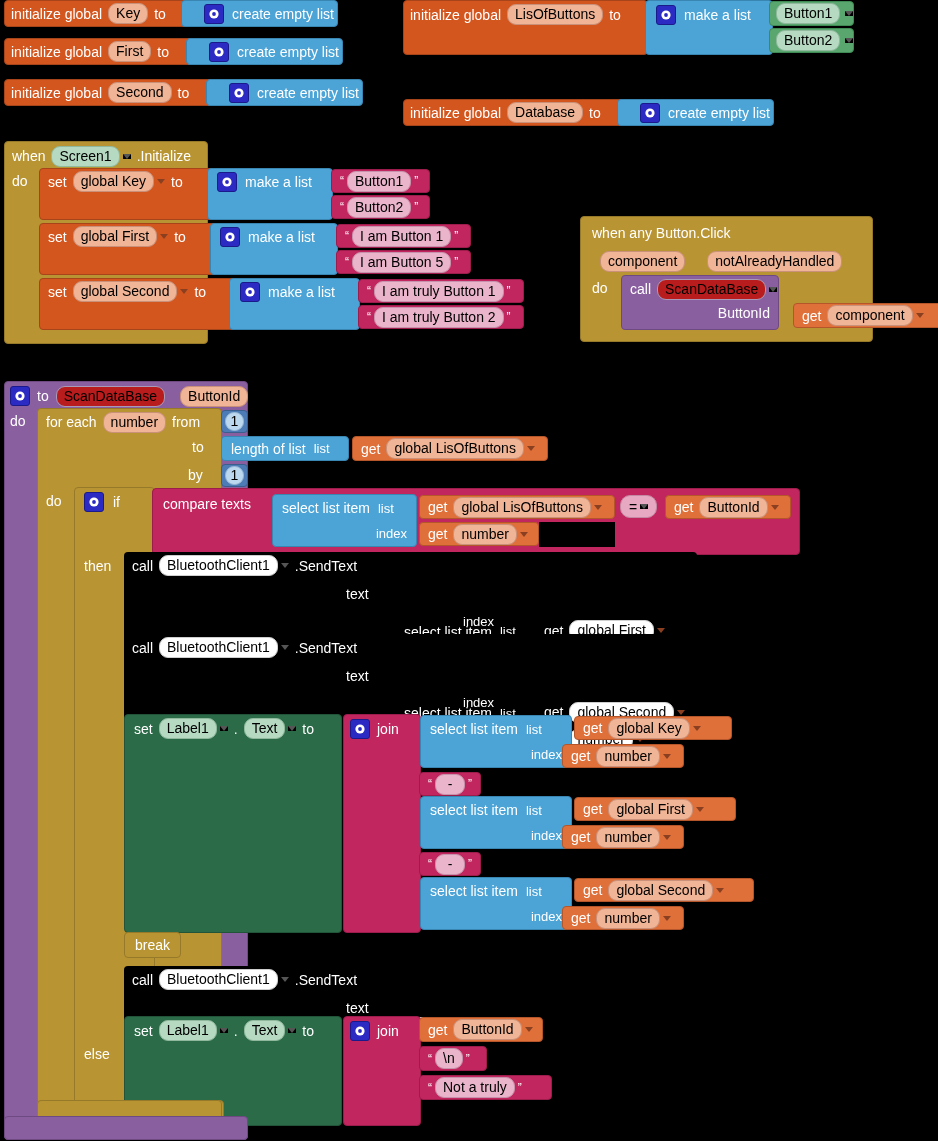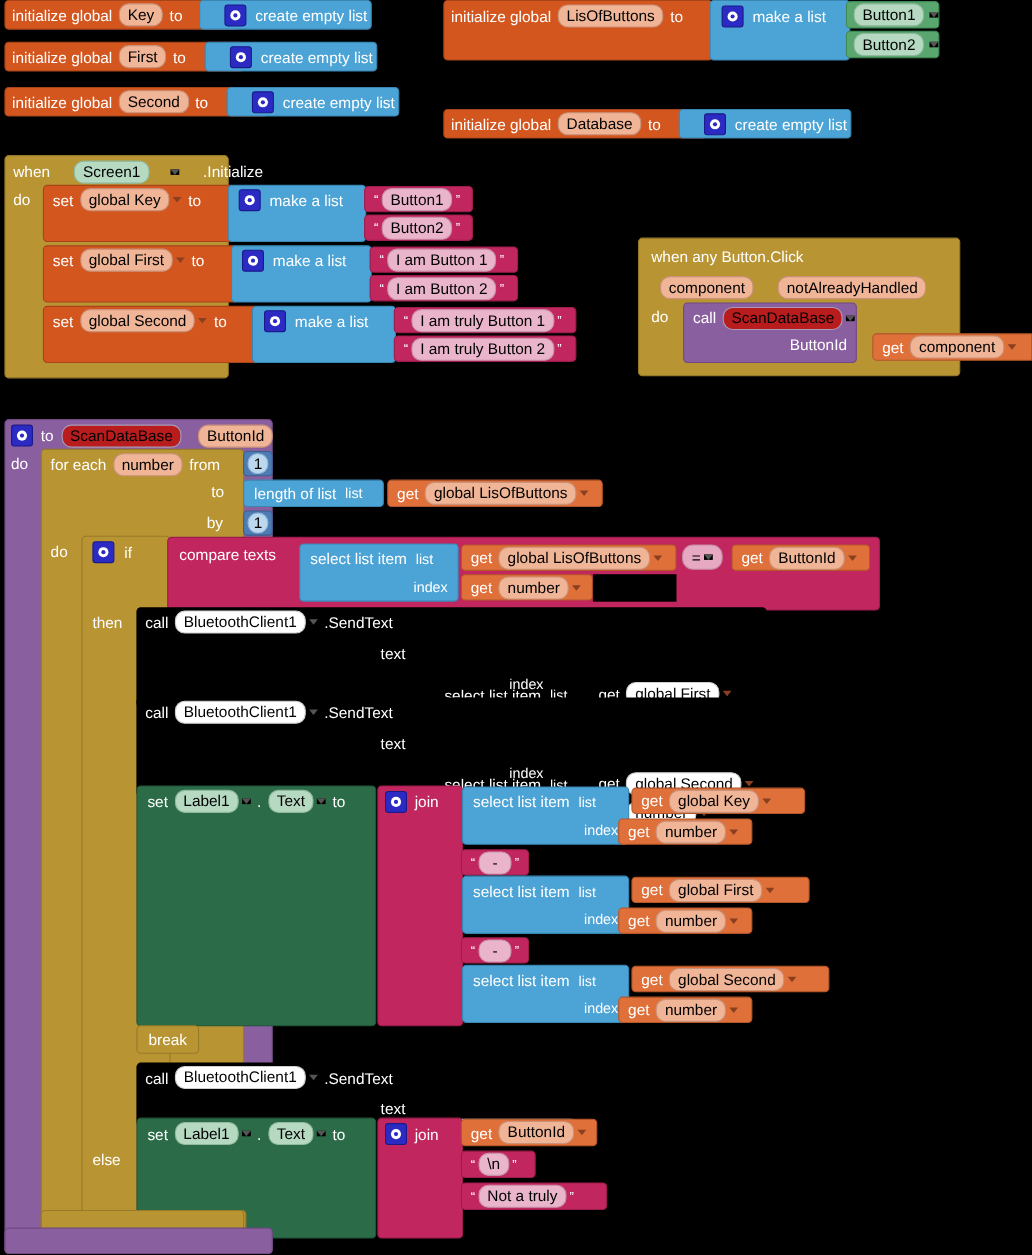--- a/index.html
+++ b/index.html
@@ -163,21 +163,21 @@
       <svg width="12" height="12" viewBox="0 0 12 12">
           <circle cx="6" cy="6" r="4.6" fill="#fff"></circle>
           <circle cx="6" cy="6" r="1.9" fill="#2b2bc4"></circle>
         </svg>
     </span>
     <span class="lbl">create empty list</span>
   </div>
 </div>
 
 <div class="blk gold" style="left:4px;top:141px;width:204px;height:203px;"></div>
-<div class="abs row" style="left:12px;top:144px;height:24px;gap:22px;">
+<div class="abs row" style="left:12px;top:144px;height:24px;gap:6px;">
   <span class="lbl">when</span>
   <span class="chip chip-lightgreen">Screen1</span>
   <span class="caret dark" style="margin-left:-3px;"></span>
   <span class="lbl">.Initialize</span>
 </div>
 <div class="abs lbl" style="left:12px;top:173px;">do</div>
 
 <div class="blk orange" style="left:39px;top:168px;width:175px;height:52px;">
   <div class="row" style="gap:6px;padding-left:8px;height:25px;">
     <span class="lbl">set</span>
@@ -234,21 +234,21 @@
 <div class="blk magenta" style="left:336px;top:224px;width:135px;height:24px;">
   <div class="row" style="padding-left:5px;">
     <span class="quote">“</span>
     <span class="chip chip-pink">I am Button 1</span>
     <span class="quote">”</span>
   </div>
 </div>
 <div class="blk magenta" style="left:336px;top:250px;width:135px;height:24px;">
   <div class="row" style="padding-left:5px;">
     <span class="quote">“</span>
-    <span class="chip chip-pink">I am Button 2</span>
+    <span class="chip chip-pink">I am Button 5</span>
     <span class="quote">”</span>
   </div>
 </div>
 
 <div class="blk orange" style="left:39px;top:278px;width:197px;height:52px;">
   <div class="row" style="gap:6px;padding-left:8px;height:25px;">
     <span class="lbl">set</span>
     <span class="chip chip-orangefield">global Second</span>
     <span class="caret" style="margin-left:-3px;"></span>
     <span class="lbl">to</span>

